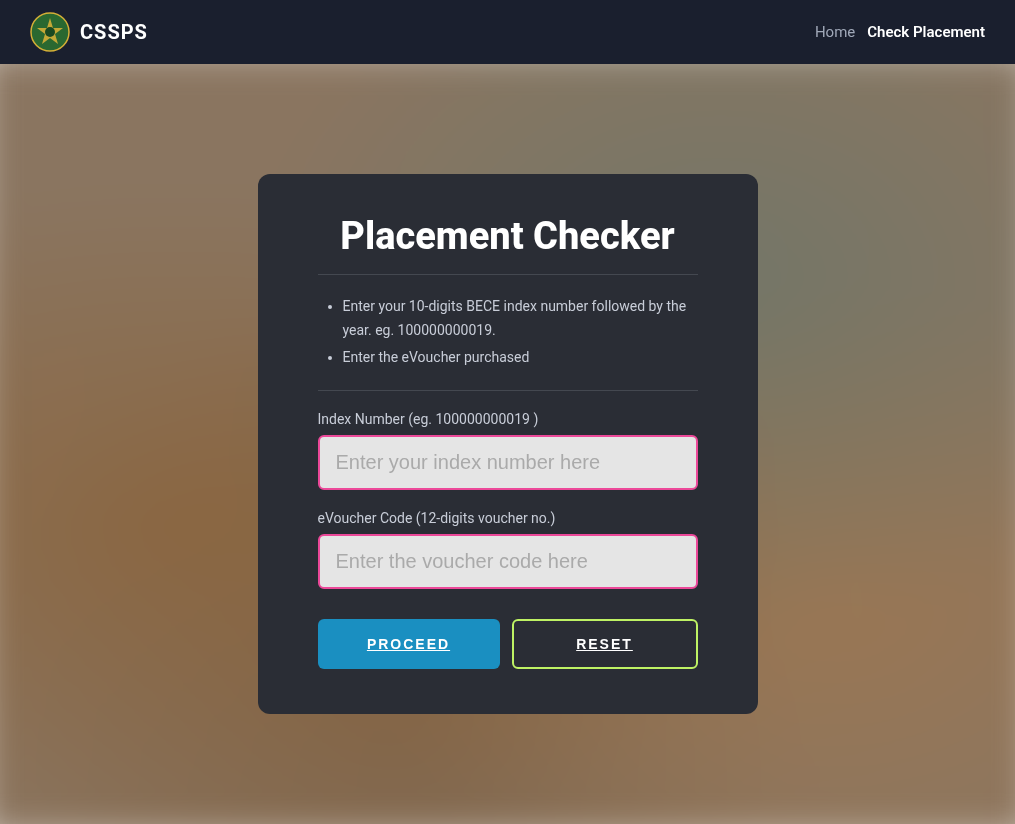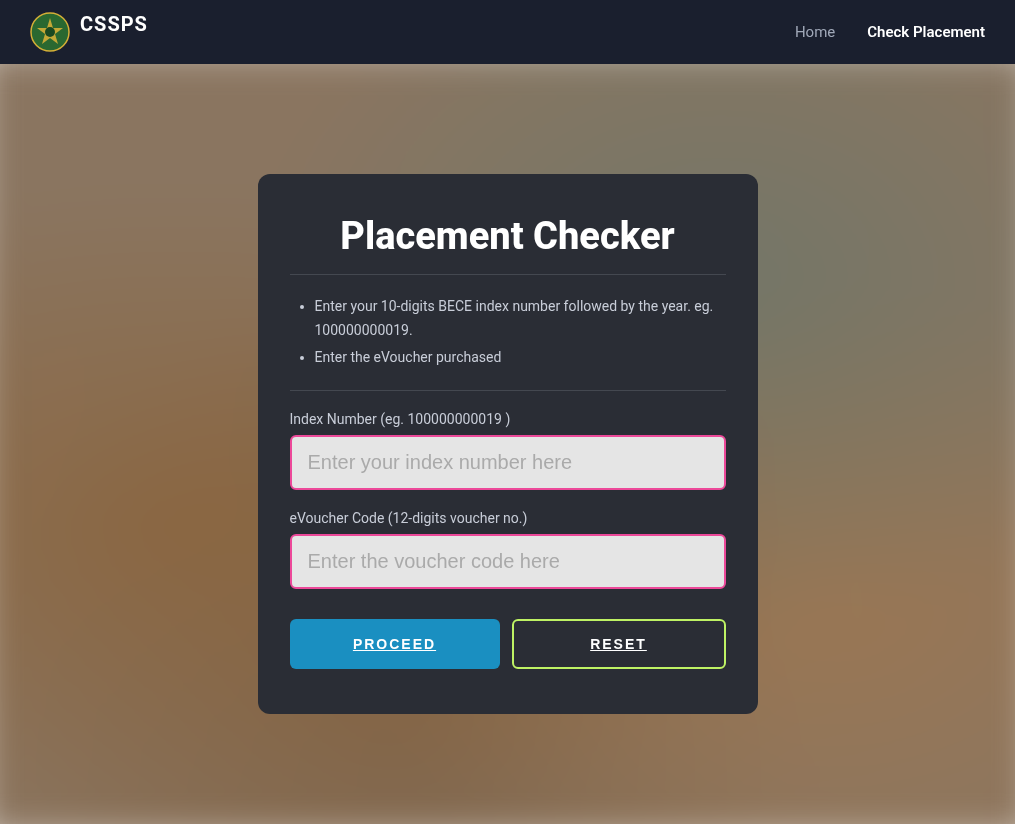--- a/index.html
+++ b/index.html
@@ -22,40 +22,40 @@
       display: flex;
       align-items: center;
       padding: 0 30px;
       justify-content: space-between;
       position: relative;
       z-index: 10;
     }
 
     .navbar-brand {
       display: flex;
-      align-items: flex-start;
+      align-items: center;
       gap: 10px;
     }
 
     .brand-logo {
       width: 40px;
       height: 40px;
     }
 
     .brand-name {
       color: #ffffff;
       font-size: 20px;
       font-weight: 700;
       letter-spacing: 1px;
     }
 
     .navbar-nav {
       display: flex;
       align-items: center;
-      gap: 32px;
+      gap: 12px;
     }
 
     .nav-link {
       color: #a0a8b8;
       text-decoration: none;
       font-size: 15px;
       cursor: pointer;
     }
 
     .nav-link.active {
@@ -87,21 +87,21 @@
       filter: blur(20px);
       transform: scale(1.05);
     }
 
     
     .card {
       position: relative;
       z-index: 5;
       background-color: #2a2d35;
       border-radius: 12px;
-      padding: 40px 32px 45px;
+      padding: 40px 60px 45px;
       width: 500px;
       color: #ffffff;
     }
 
     .card-title {
       font-size: 38px;
       font-weight: 800;
       text-align: center;
       margin-bottom: 16px;
       color: #ffffff;

